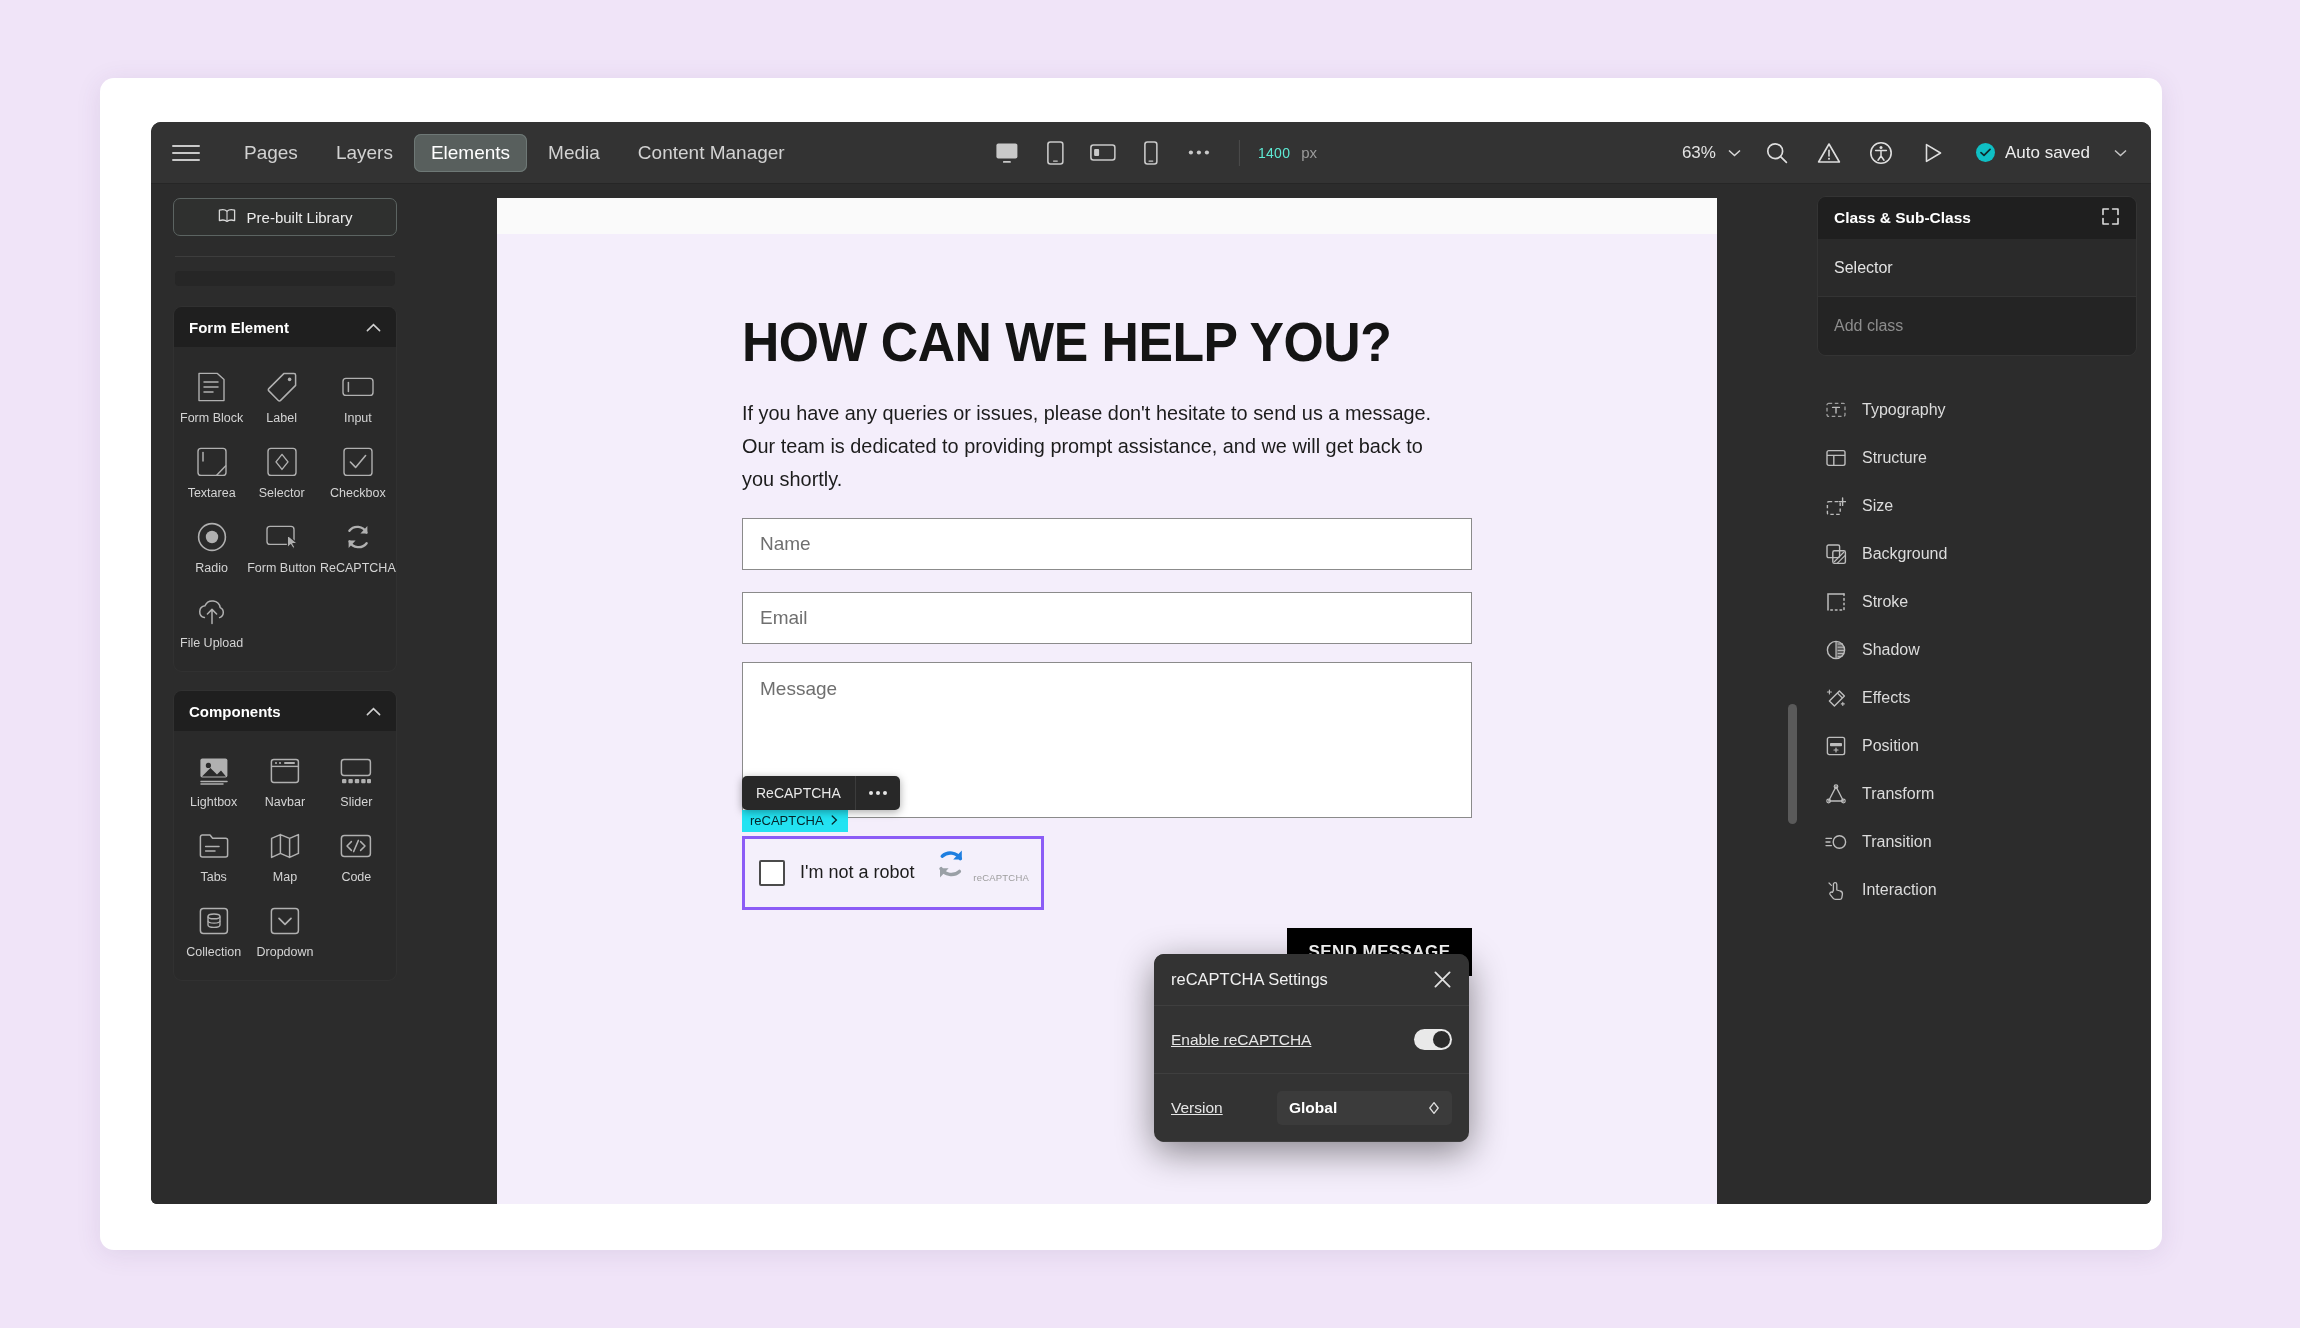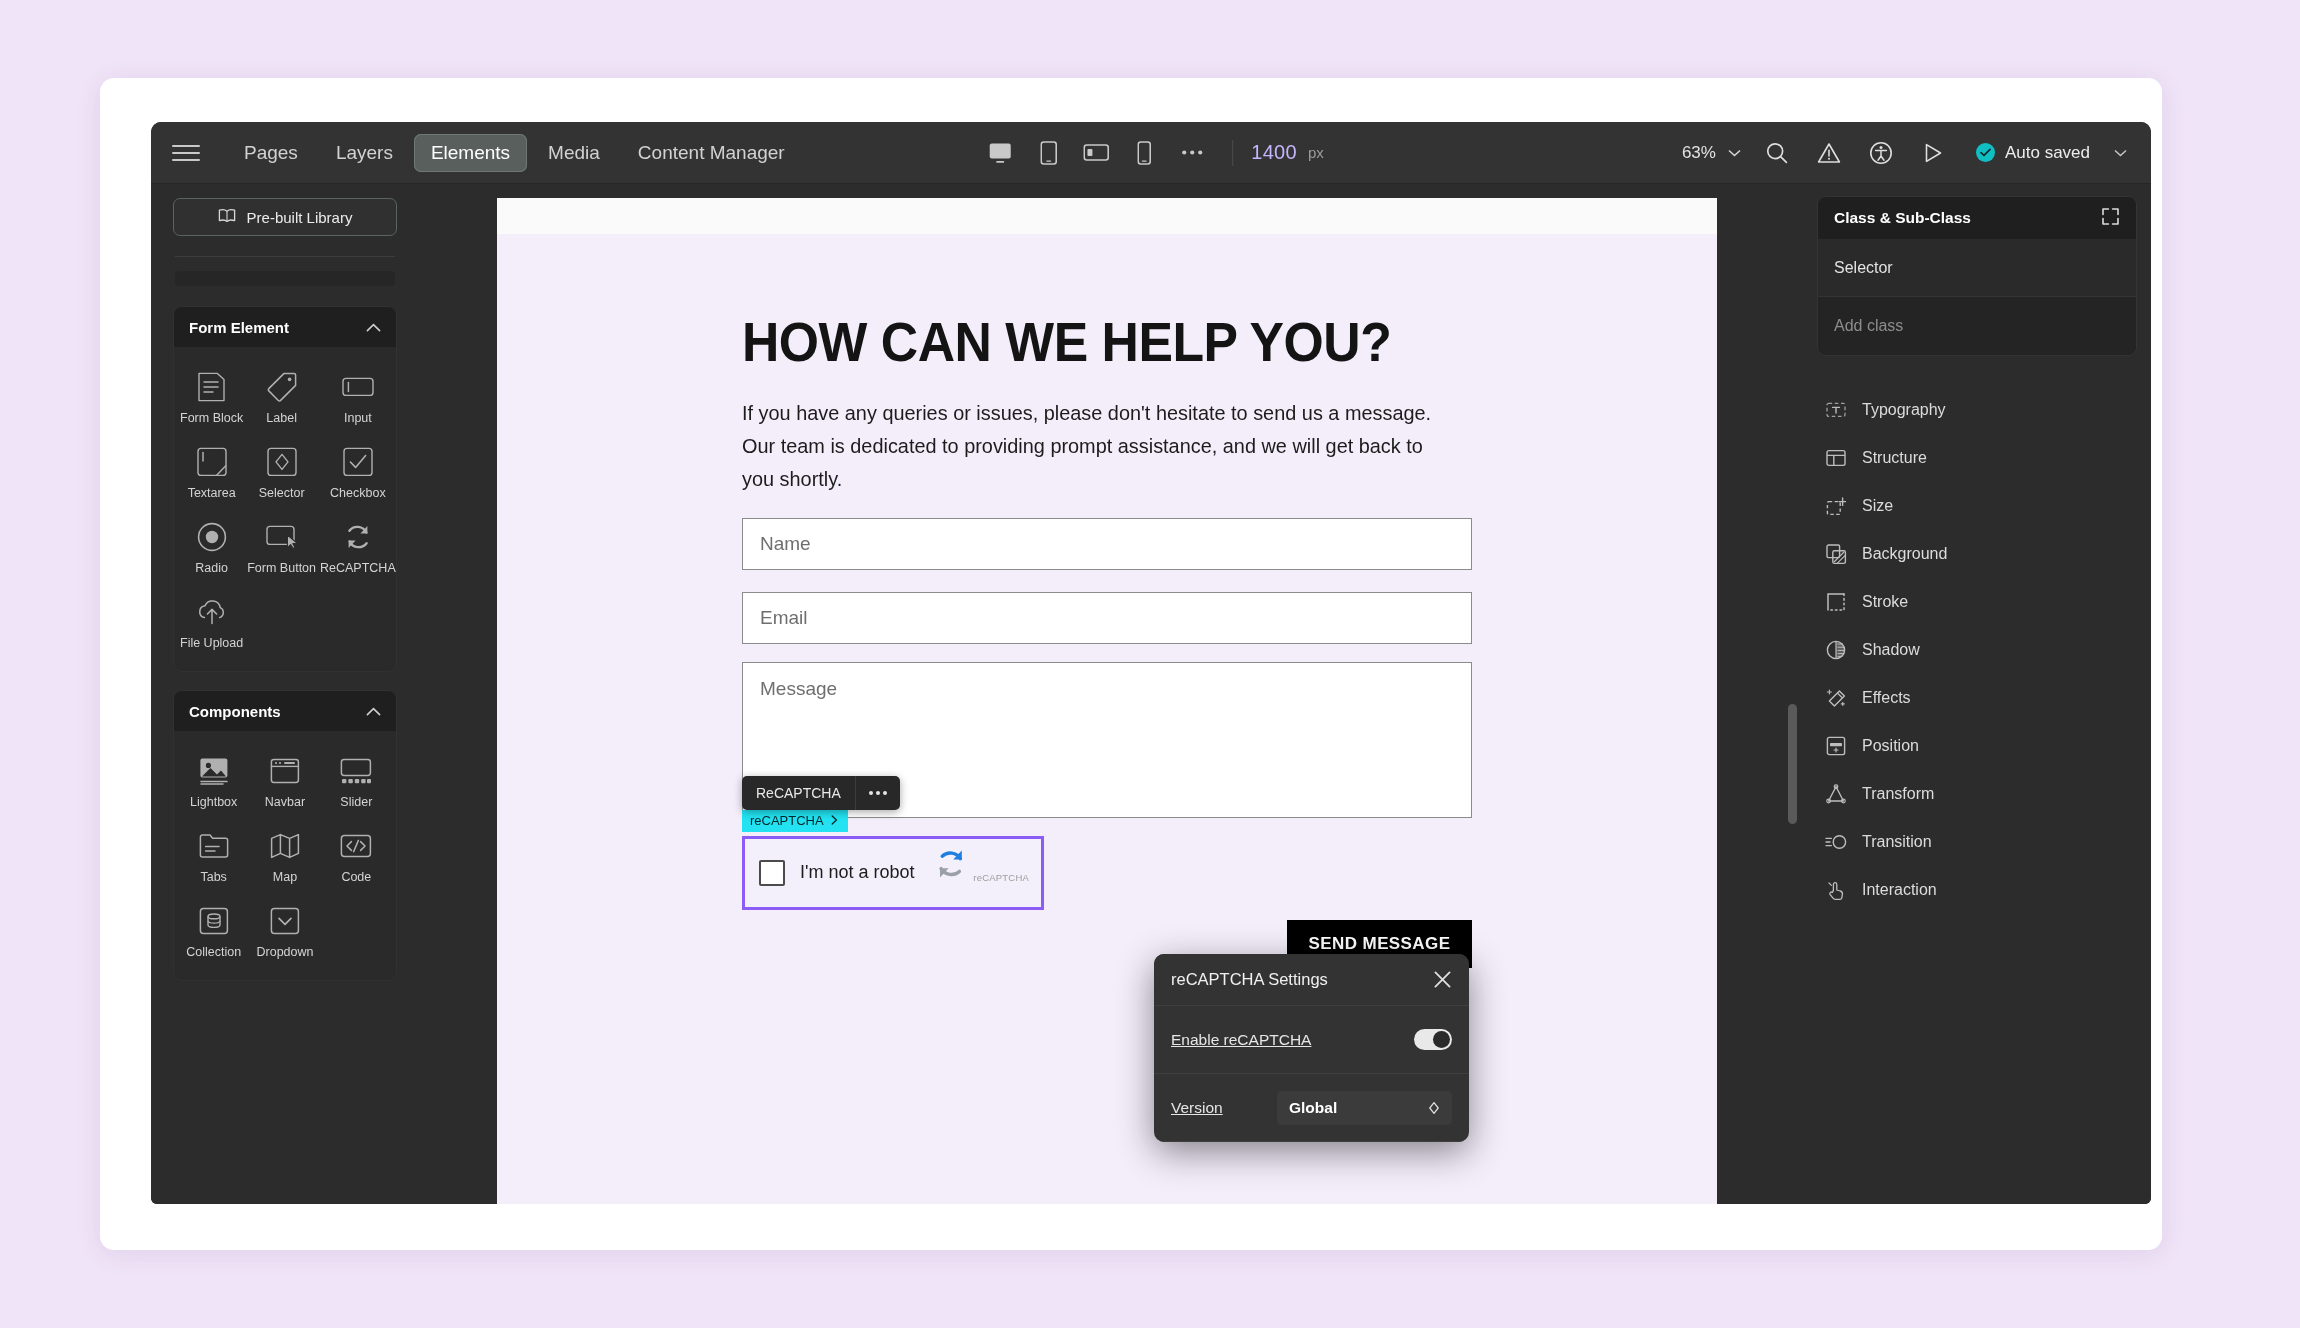--- a/index.html
+++ b/index.html
@@ -71,21 +71,21 @@
     left: 50%; transform: translateX(-50%);
     display: flex; align-items: center; gap: 4px;
   }
   .dev-btn {
     width: 44px; height: 40px;
     display: flex; align-items: center; justify-content: center;
     border-radius: 6px; cursor: pointer;
   }
   .dev-btn.active { }
   .tb-sep { width: 1px; height: 26px; background: #4c4c4c; margin: 0 14px; }
-  .wsize { font-size: 20px; color: #c4b5fd; letter-spacing: .3px; }
+  .wsize { font-size: 14px; color: #5eead4; letter-spacing: .3px; }
   .wsize-unit { font-size: 15px; color: #9b9b9b; margin-left: 7px; }
 
   .tb-right {
     margin-left: auto;
     display: flex; align-items: center; gap: 6px;
   }
   .zoom-val { font-size: 17px; color: #e2e2e2; }
   .icon-btn {
     width: 46px; height: 42px;
     display: flex; align-items: center; justify-content: center;
@@ -264,21 +264,21 @@
     border: 2px solid #4b4b4b;
     background: #fff;
     border-radius: 2px;
     cursor: pointer;
   }
   .rc-label { margin-left: 15px; font-size: 18px; color: #1c1c1c; }
   .rc-logo { position: absolute; right: 12px; top: 8px; text-align: center; }
   .rc-logo .cap { font-size: 9.5px; color: #9d9d9d; margin-top: 1px; letter-spacing: .2px; }
 
   .send-btn {
-    margin-top: 10px;
+    margin-top: 18px;
     width: 185px; height: 48px;
     background: #000000;
     color: #ffffff;
     font-size: 17px; font-weight: bold;
     letter-spacing: .4px;
     display: flex; align-items: center; justify-content: center;
     cursor: pointer;
     margin-left: auto;
   }
   .btn-row { display: flex; }

